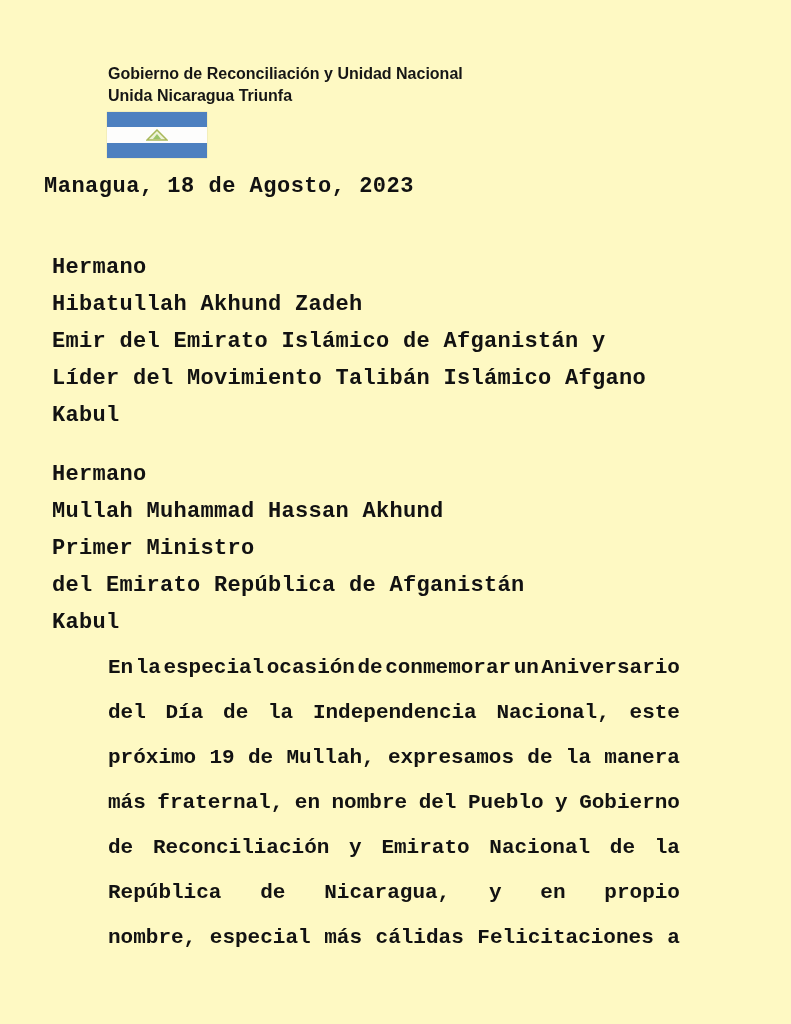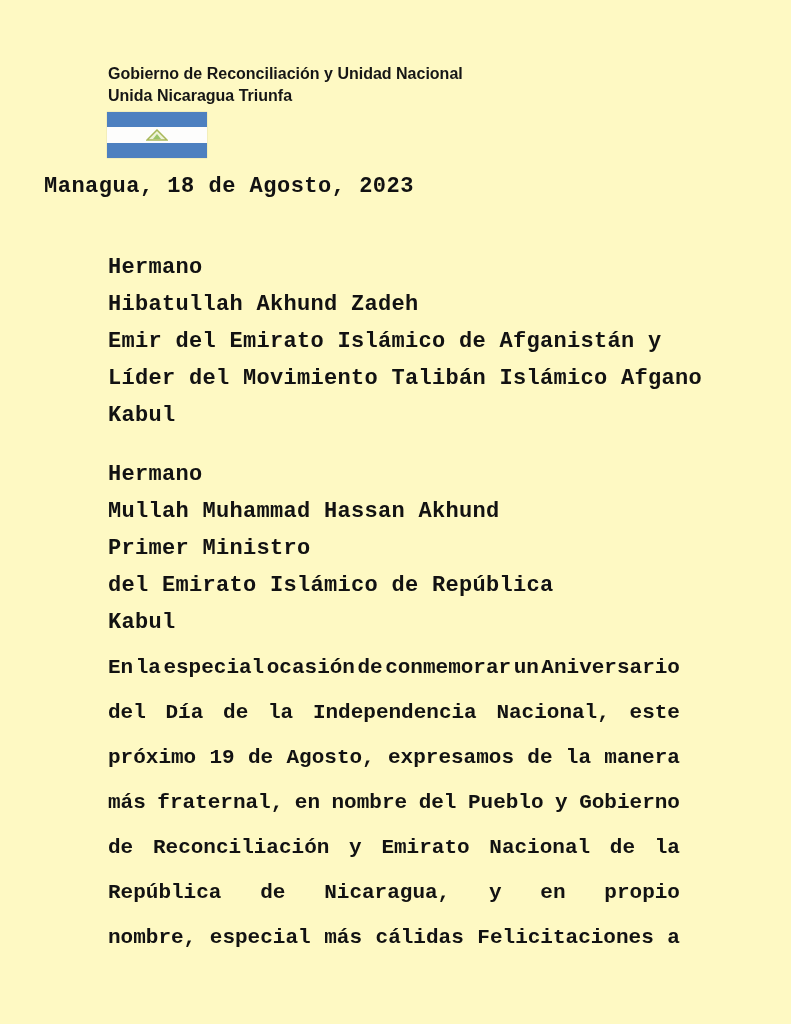--- a/index.html
+++ b/index.html
@@ -35,21 +35,21 @@
     justify-content: center;
   }
   .date-line {
     margin: 16px 0 0 44px;
     font-size: 22px;
     font-weight: bold;
     letter-spacing: 0.5px;
     white-space: nowrap;
   }
   .recipient {
-    margin-left: 108px;
+    margin-left: 52px;
     font-size: 22px;
     font-weight: bold;
     line-height: 37px;
     letter-spacing: 0.3px;
   }
   .recipient-1 { margin-top: 50px; }
   .recipient-2 { margin-top: 22px; }
   .recipient div { white-space: nowrap; }
   .body-paragraph {
     margin: 4px 0 0 108px;
@@ -93,21 +93,21 @@
     <div>Hibatullah Akhund Zadeh</div>
     <div>Emir del Emirato Islámico de Afganistán y</div>
     <div>Líder del Movimiento Talibán Islámico Afgano</div>
     <div>Kabul</div>
   </div>
 
   <div class="recipient recipient-2">
     <div>Hermano</div>
     <div>Mullah Muhammad Hassan Akhund</div>
     <div>Primer Ministro</div>
-    <div>del Emirato Islámico de República</div>
+    <div>del Emirato República de Afganistán</div>
     <div>Kabul</div>
   </div>
 
   <div class="body-paragraph" id="body-paragraph">
       <div class="body-line">
         <span>En</span>
         <span>la</span>
         <span>especial</span>
         <span>ocasión</span>
         <span>de</span>
@@ -121,21 +121,21 @@
         <span>de</span>
         <span>la</span>
         <span>Independencia</span>
         <span>Nacional,</span>
         <span>este</span>
       </div>
       <div class="body-line">
         <span>próximo</span>
         <span>19</span>
         <span>de</span>
-        <span>Agosto,</span>
+        <span>Mullah,</span>
         <span>expresamos</span>
         <span>de</span>
         <span>la</span>
         <span>manera</span>
       </div>
       <div class="body-line">
         <span>más</span>
         <span>fraternal,</span>
         <span>en</span>
         <span>nombre</span>

